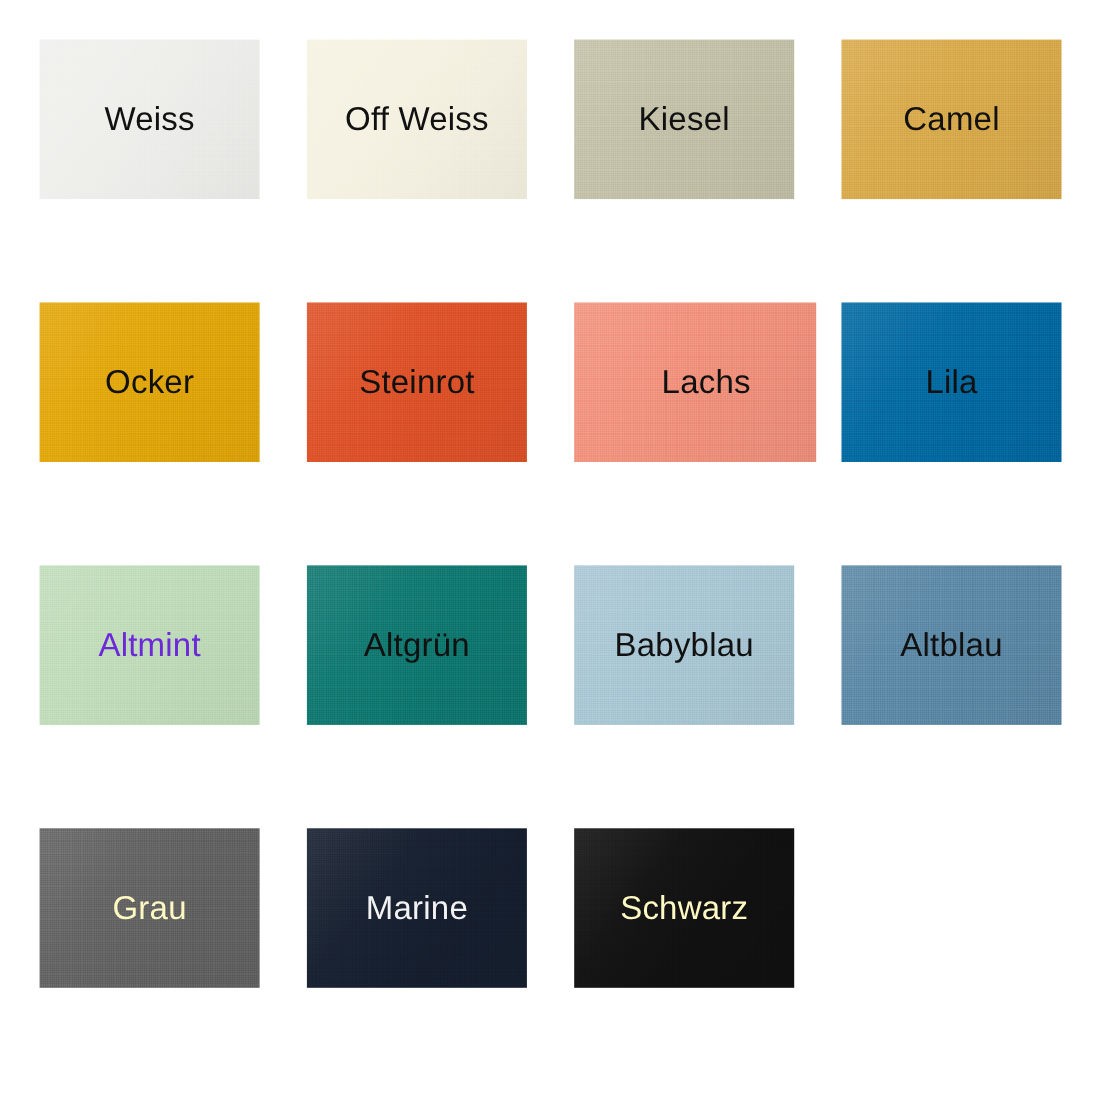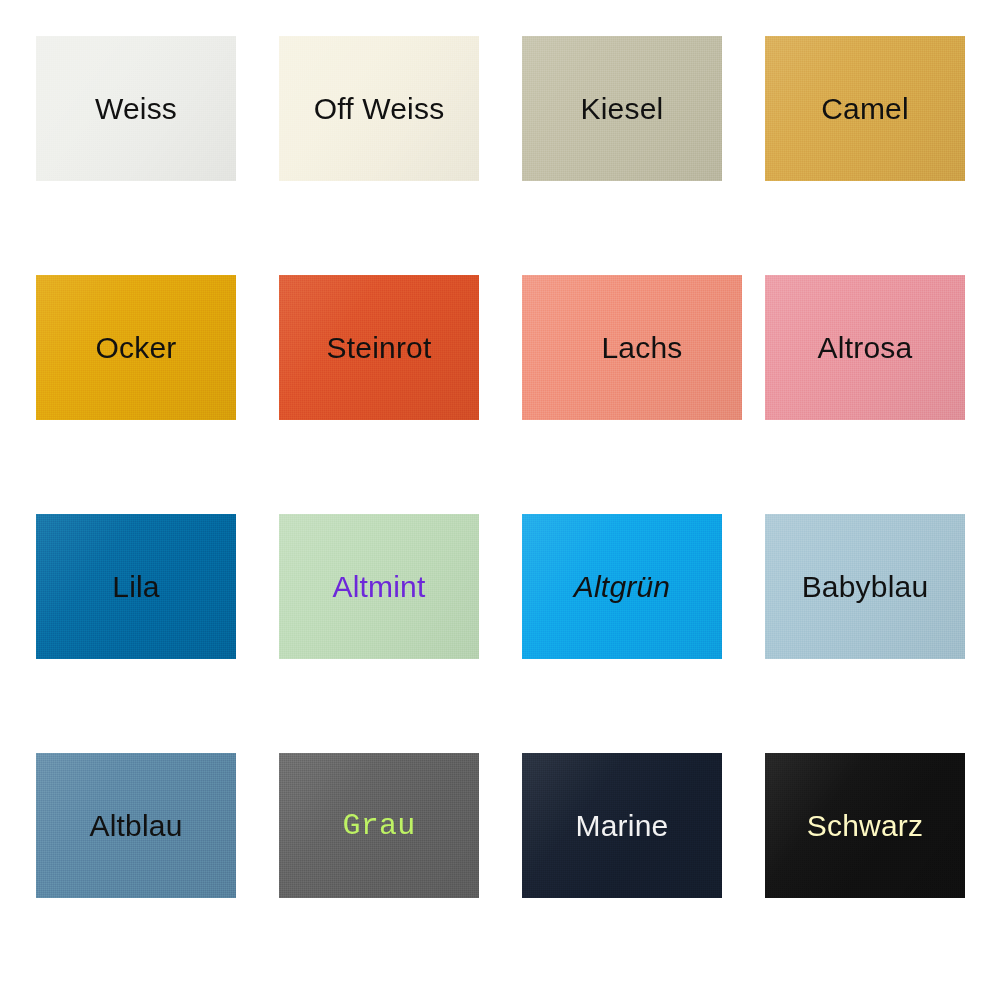--- a/index.html
+++ b/index.html
@@ -115,54 +115,49 @@
     <div class="swatch" style="background-color: rgb(221, 81, 40);">
       <span class="sheen"></span>
       <span class="texture"></span>
       <span class="swatch-label" style="color: rgb(17, 17, 17);">Steinrot</span>
     </div>
     <div class="swatch" style="background-color: rgb(241, 145, 124); padding-left: 20px;">
       <span class="sheen"></span>
       <span class="texture"></span>
       <span class="swatch-label" style="color: rgb(17, 17, 17);">Lachs</span>
     </div>
-    <div class="swatch" style="background-color: rgb(235, 150, 160);">
-      <span class="sheen"></span>
-      <span class="texture"></span>
-      <span class="swatch-label" style="color: rgb(17, 17, 17);">Altrosa</span>
-    </div>
     <div class="swatch" style="background-color: #0369a1;">
       <span class="sheen"></span>
       <span class="texture"></span>
       <span class="swatch-label" style="color: rgb(17, 17, 17);">Lila</span>
     </div>
     <div class="swatch" style="background-color: rgb(191, 220, 185);">
       <span class="sheen"></span>
       <span class="texture"></span>
       <span class="swatch-label" style="color: #6d28d9;">Altmint</span>
     </div>
-    <div class="swatch" style="background-color: #0ea5e9; font-style: italic;">
+    <div class="swatch" style="background-color: #0f766e;">
       <span class="sheen"></span>
       <span class="texture"></span>
       <span class="swatch-label" style="color: rgb(17, 17, 17);">Altgrün</span>
     </div>
     <div class="swatch" style="background-color: rgb(168, 198, 212);">
       <span class="sheen"></span>
       <span class="texture"></span>
       <span class="swatch-label" style="color: rgb(17, 17, 17);">Babyblau</span>
     </div>
     <div class="swatch" style="background-color: rgb(91, 135, 165);">
       <span class="sheen"></span>
       <span class="texture"></span>
       <span class="swatch-label" style="color: rgb(17, 17, 17);">Altblau</span>
     </div>
     <div class="swatch" style="background-color: rgb(97, 97, 97);">
       <span class="sheen"></span>
       <span class="texture"></span>
-      <span class="swatch-label" style="color: #bef264; font-family: Liberation Mono, monospace;">Grau</span>
+      <span class="swatch-label" style="color: #fef9c3;">Grau</span>
     </div>
     <div class="swatch" style="background-color: rgb(21, 30, 46);">
       <span class="sheen"></span>
       <span class="texture"></span>
       <span class="swatch-label" style="color: rgb(242, 242, 242);">Marine</span>
     </div>
     <div class="swatch" style="background-color: rgb(16, 16, 16);">
       <span class="sheen"></span>
       <span class="texture"></span>
       <span class="swatch-label" style="color: #fef9c3; text-align: center;">Schwarz</span>

